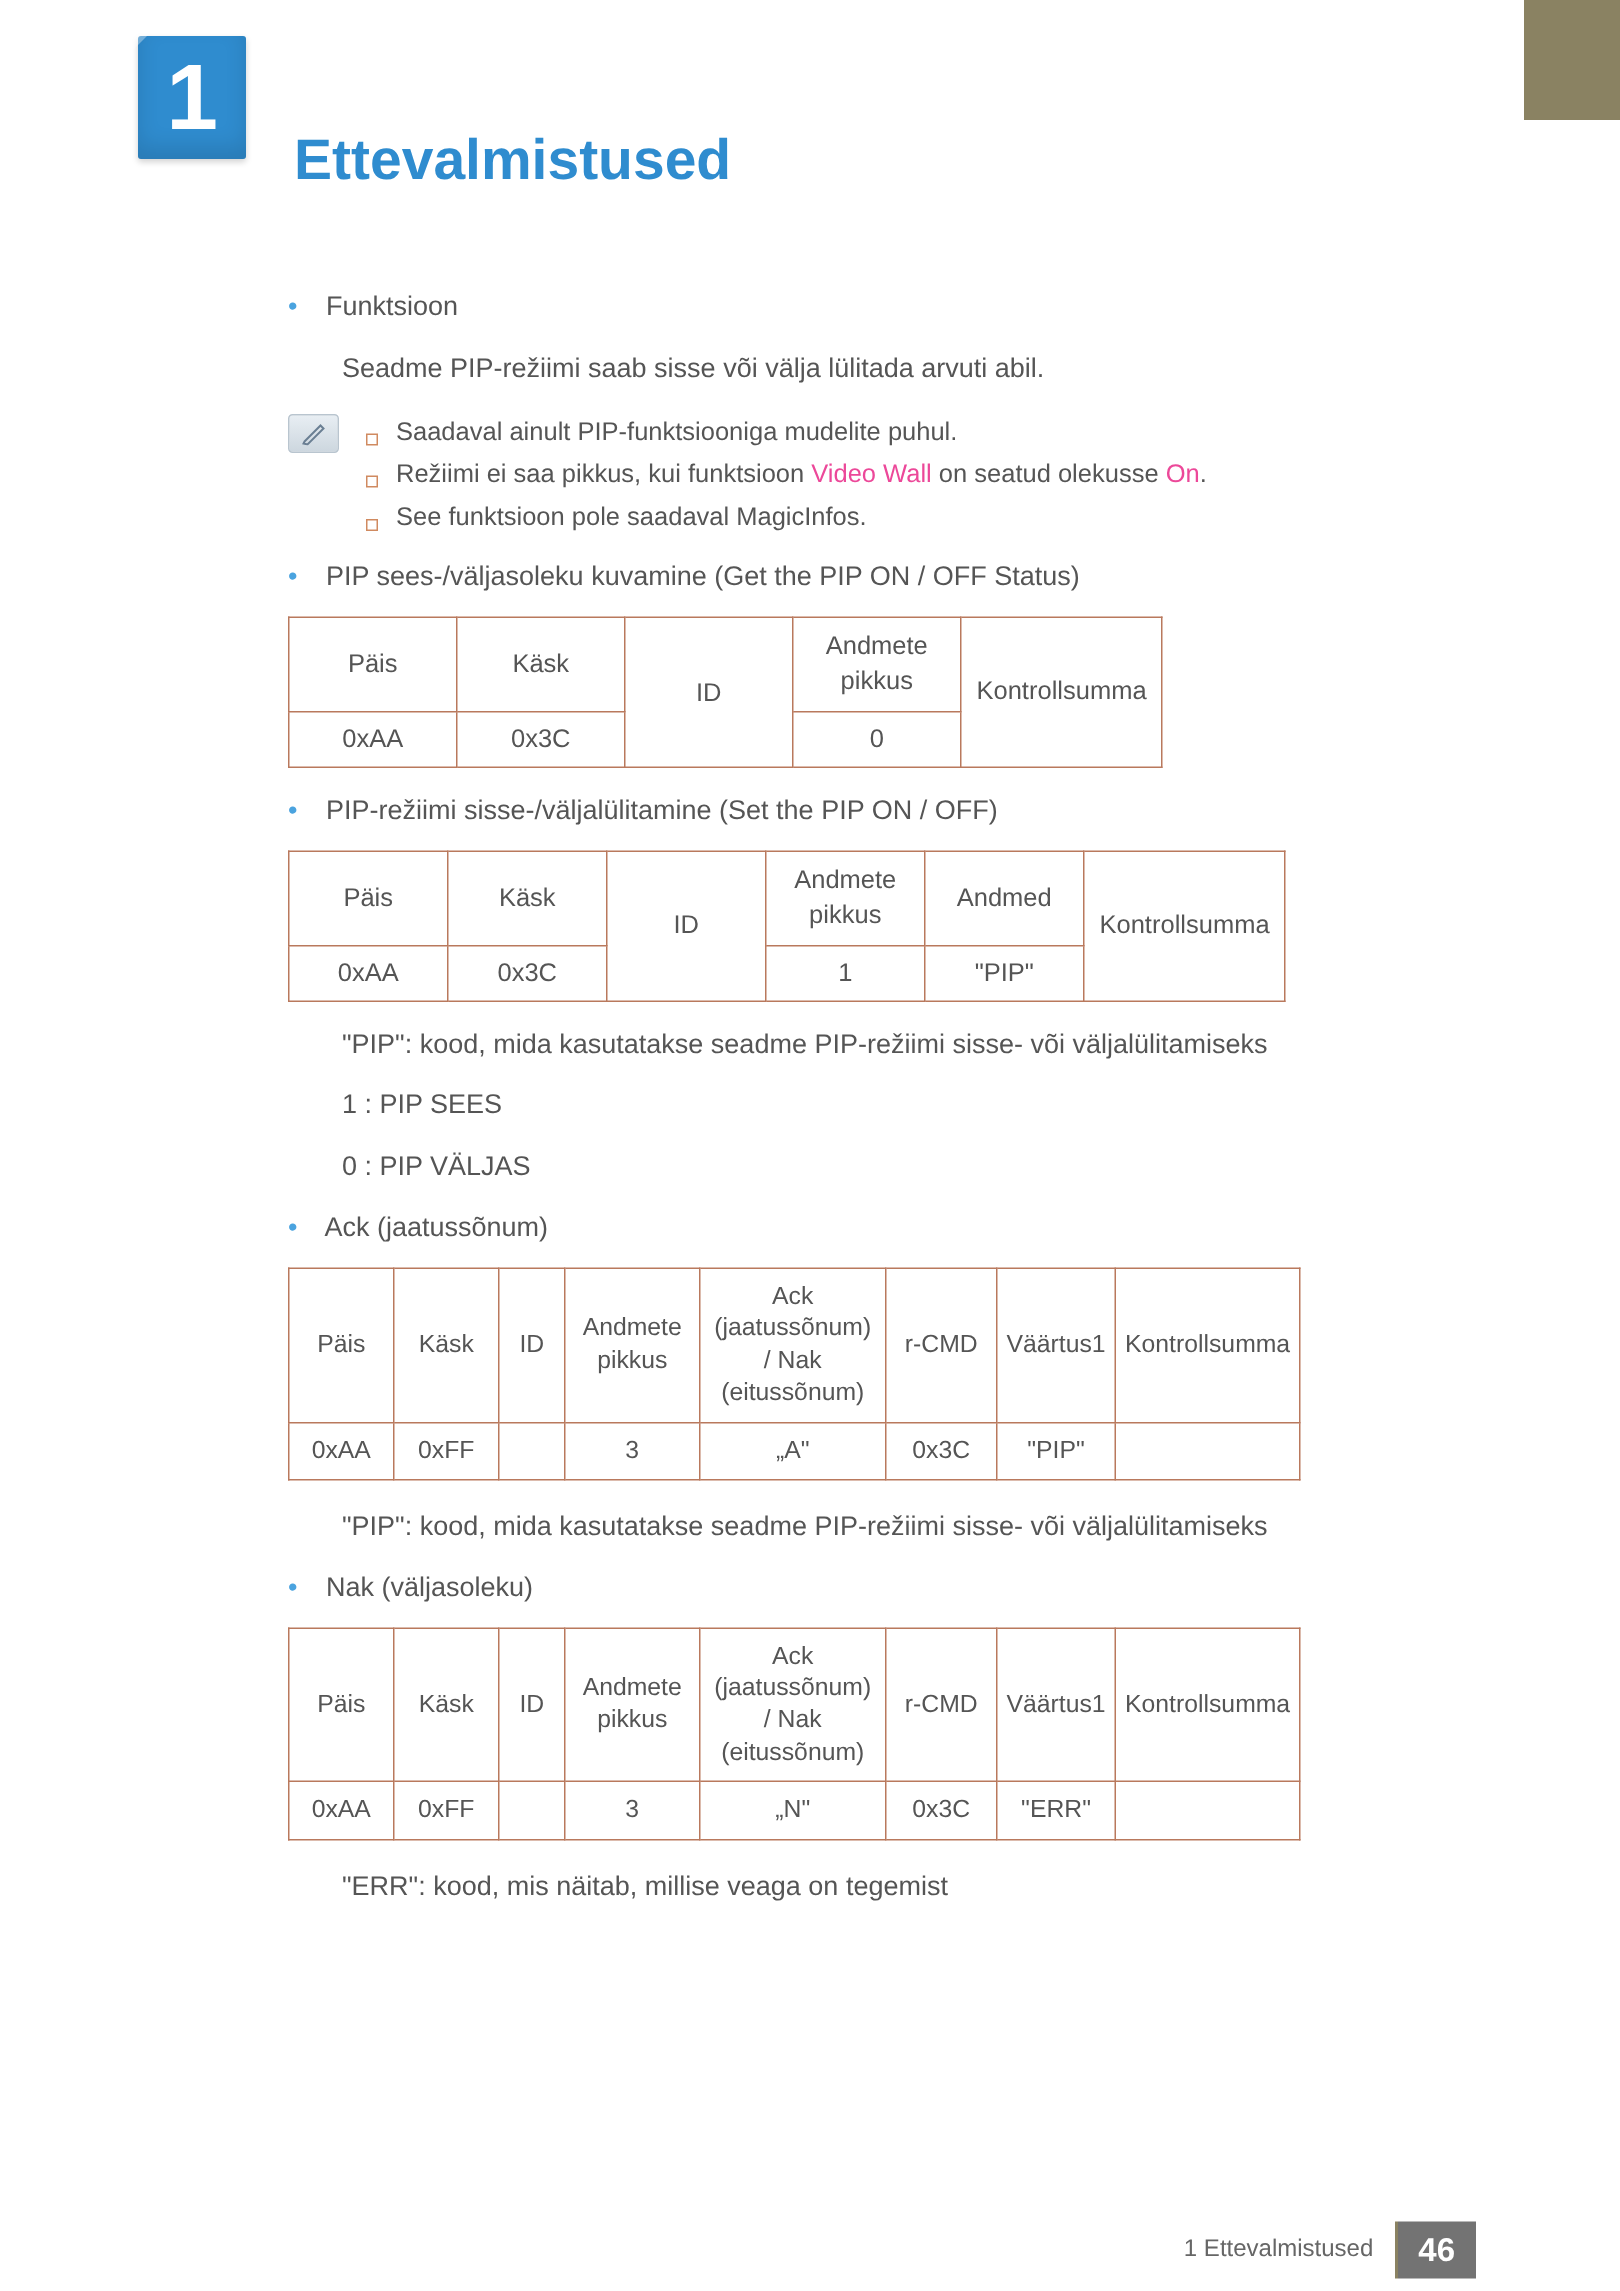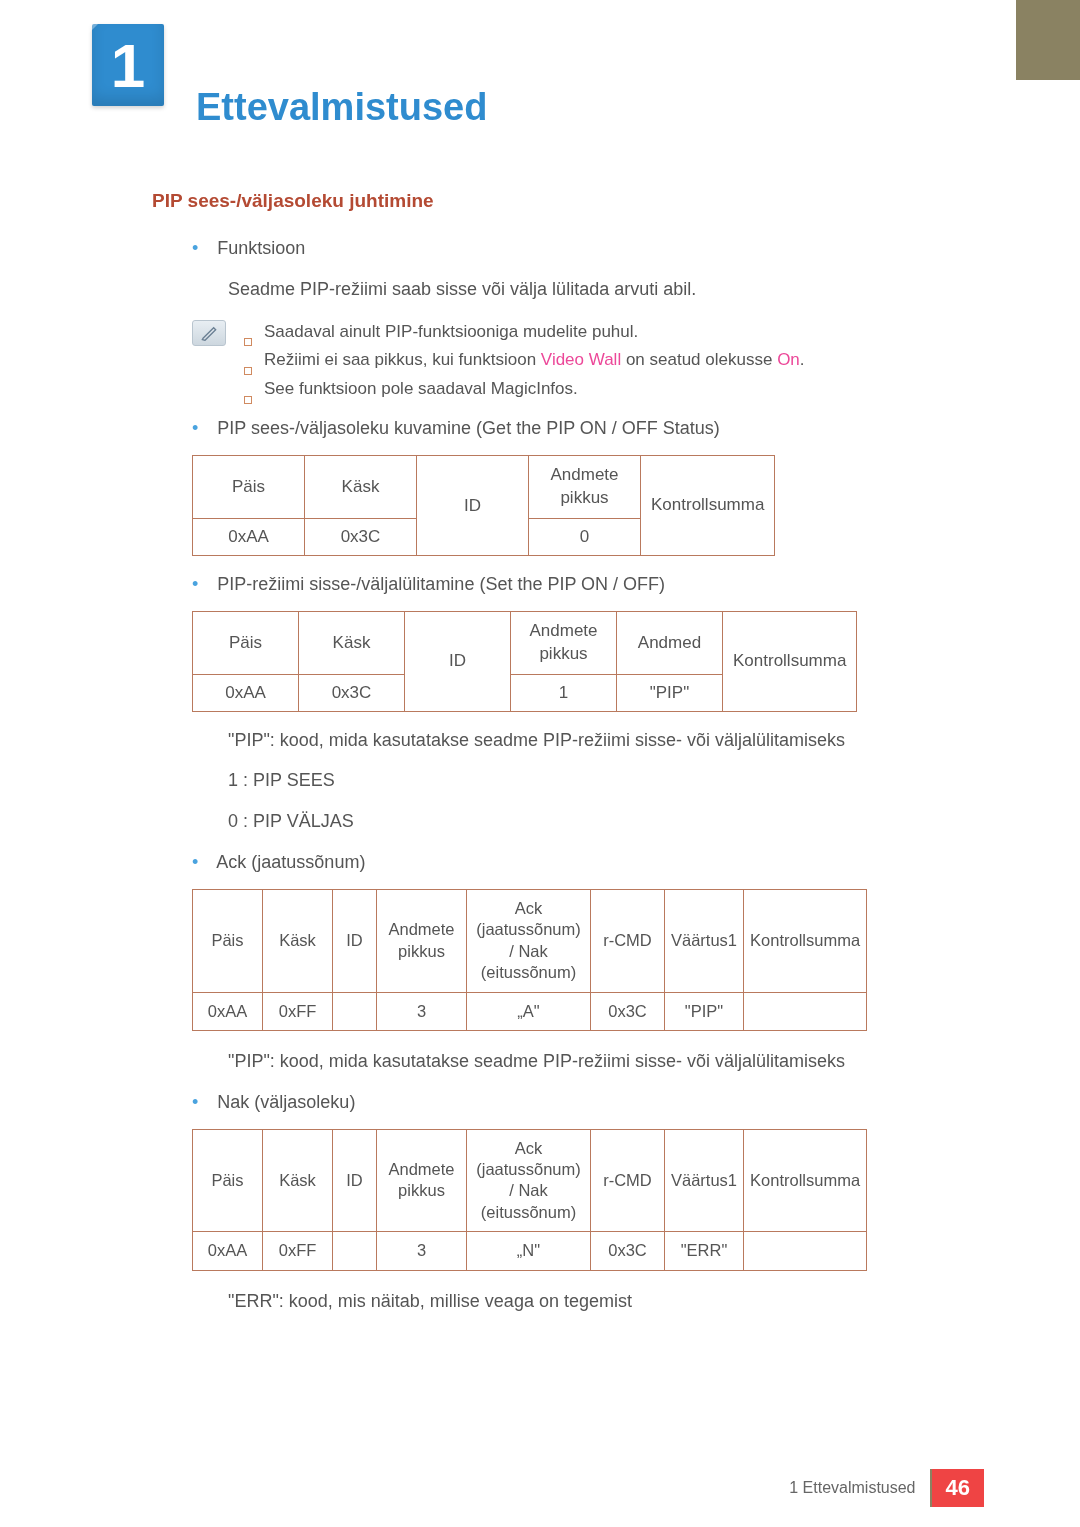--- a/index.html
+++ b/index.html
@@ -24,49 +24,48 @@
   .indent2 { margin-left: 76px; margin-top: 12px; }
   .block { margin-bottom: 12px; }
   .note-row { display: flex; align-items: flex-start; gap: 18px; margin: 14px 0 6px 40px; }
   .note-icon {
     width: 34px; height: 26px; background: linear-gradient(#e8eef3,#cdd7df); border: 1px solid #b9c5cf;
     border-radius: 3px; display: flex; align-items: center; justify-content: center; flex-shrink: 0;
     margin-top: 2px;
   }
   .note-icon svg { width: 16px; height: 16px; }
   .note-list { flex: 1; }
-  .sub-bullet { display: flex; align-items: flex-end; gap: 12px; font-size: 17px; color: #555; line-height: 1.7; }
+  .sub-bullet { display: flex; align-items: center; gap: 12px; font-size: 17px; color: #555; line-height: 1.7; }
   .sub-bullet .sq { width: 8px; height: 8px; border: 1.2px solid #d08a60; flex-shrink: 0; margin-top: 9px; }
   .hl { color: #ec4899; }
   table { border-collapse: collapse; margin: 10px 0 14px 40px; }
   td, th { border: 1px solid #b9795d; padding: 8px 10px; font-size: 17px; color: #555; text-align: center; font-weight: 400; vertical-align: middle; }
   .t1 td, .t1 th { height: 34px; }
   .t1 .c0 { width: 112px; } .t1 .c1 { width: 112px; } .t1 .c2 { width: 112px; } .t1 .c3 { width: 112px; } .t1 .c4 { width: 112px; }
   .t2 .c0 { width: 106px; } .t2 .c1 { width: 106px; } .t2 .c2 { width: 106px; } .t2 .c3 { width: 106px; } .t2 .c4 { width: 106px; } .t2 .c5 { width: 106px; }
-  .footer { position: absolute; bottom: 20px; right: 96px; display: flex; align-items: stretch; gap: 0; }
+  .footer { position: absolute; bottom: 8px; right: 96px; display: flex; align-items: stretch; gap: 0; }
   .footer-text { font-size: 16px; color: #666; padding: 10px 14px; border-right: 2px solid #8a8262; }
-  .footer-num { background: #ef4444; color: #fff; font-size: 22px; font-weight: 700; padding: 6px 14px; display: flex; align-items: center; }
+  .footer-num { background: #737373; color: #fff; font-size: 22px; font-weight: 700; padding: 6px 14px; display: flex; align-items: center; }
   .multiline { line-height: 1.35; }
 </style>
 </head>
 <body>
 
 <div class="page" data-name="page">
   <div class="right-bar" data-name="header-accent-bar"></div>
 
   <div class="chapter-badge" data-name="chapter-number-badge">
     <span data-name="chapter-number">1</span>
     <svg viewBox="0 0 24 24" data-name="page-curl-icon">
         <path d="M0 24 L0 0 L24 0 Z" fill="rgba(255,255,255,0.35)"></path>
       </svg>
   </div>
   <div class="chapter-title" data-name="chapter-title">Ettevalmistused</div>
 
   <div class="content" data-name="content-area">
-    <div class="section-title" data-name="section-title">PIP sees-/väljasoleku juhtimine</div>
 
     <div class="para bullet-blue indent1 block" data-name="bullet-funktsioon">
       <span data-name="bullet-label">Funktsioon</span>
     </div>
     <div class="para indent2 block" data-name="funktsioon-desc">Seadme PIP-režiimi saab sisse või välja lülitada arvuti abil.</div>
 
     <div class="note-row" data-name="note-block">
       <div class="note-icon" data-name="note-icon">
         <svg viewBox="0 0 24 24">
             <path d="M3 20 L19 4 L22 7 L6 23 L2 22 Z" fill="none" stroke="#6a7f93" stroke-width="2"></path>

